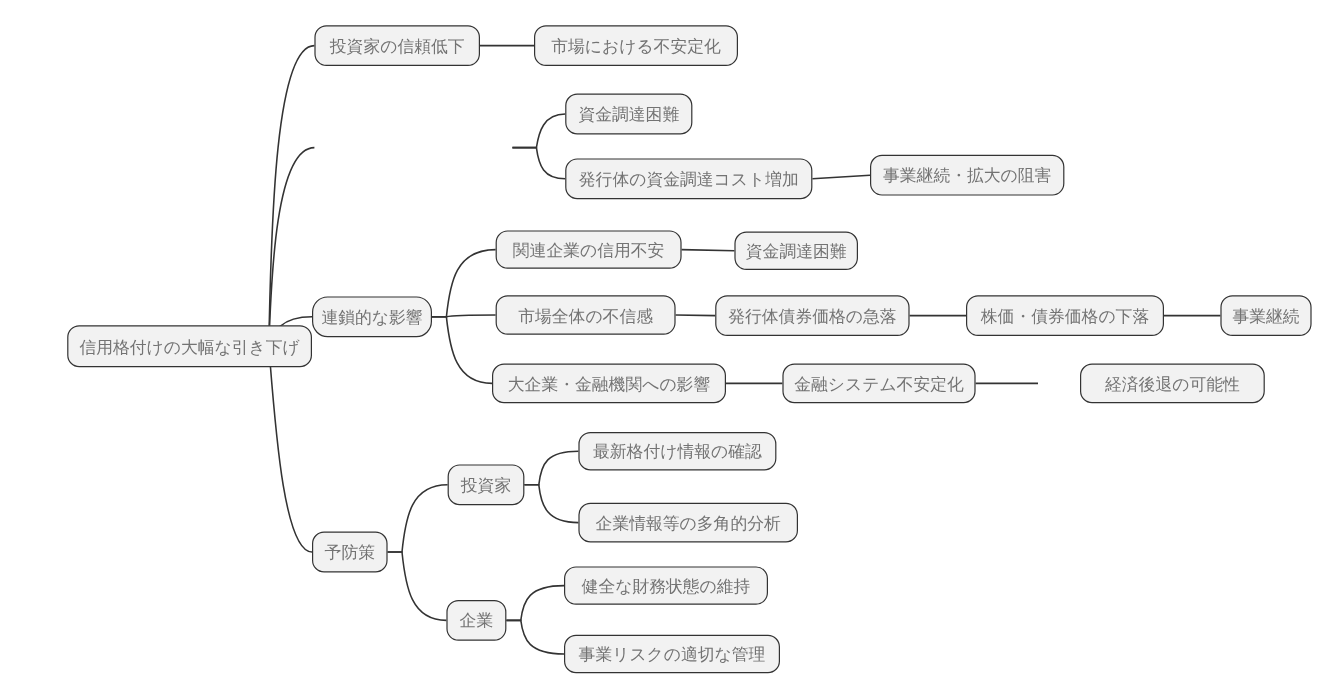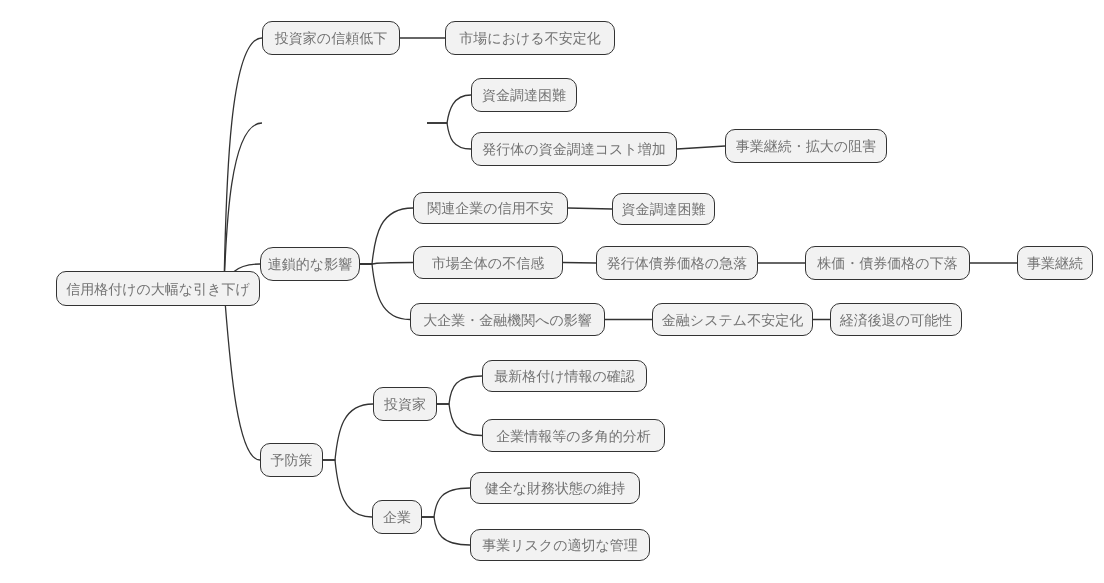--- a/index.html
+++ b/index.html
@@ -82,21 +82,21 @@
   <div class="node" style="left:725px; top:129px; width:162px; height:34px;">事業継続・拡大の阻害</div>
   <div class="node" style="left:260px; top:247px; width:100px; height:34px;border-radius:13px;">連鎖的な影響</div>
   <div class="node" style="left:413px; top:192px; width:155px; height:32px;">関連企業の信用不安</div>
   <div class="node" style="left:612px; top:193px; width:103px; height:32px;">資金調達困難</div>
   <div class="node" style="left:413px; top:246px; width:150px; height:33px;">市場全体の不信感</div>
   <div class="node" style="left:596px; top:246px; width:162px; height:34px;">発行体債券価格の急落</div>
   <div class="node" style="left:805px; top:246px; width:165px; height:34px;">株価・債券価格の下落</div>
   <div class="node" style="left:1017px;top:246px; width:76px;  height:34px;">事業継続</div>
   <div class="node" style="left:410px; top:303px; width:195px; height:33px;">大企業・金融機関への影響</div>
   <div class="node" style="left:652px; top:303px; width:161px; height:33px;">金融システム不安定化</div>
-  <div class="node" style="left:830px; top:303px; width:132px; height:33px;">経済後退の可能性</div>
+  <div class="node" style="left:900px; top:303px; width:154px; height:33px;">経済後退の可能性</div>
   <div class="node" style="left:260px; top:443px; width:63px;  height:34px;">予防策</div>
   <div class="node" style="left:373px; top:387px; width:64px;  height:34px;">投資家</div>
   <div class="node" style="left:482px; top:360px; width:165px; height:32px;">最新格付け情報の確認</div>
   <div class="node" style="left:482px; top:419px; width:183px; height:33px;">企業情報等の多角的分析</div>
   <div class="node" style="left:372px; top:500px; width:50px;  height:34px;">企業</div>
   <div class="node" style="left:470px; top:472px; width:170px; height:32px;">健全な財務状態の維持</div>
   <div class="node" style="left:470px; top:529px; width:180px; height:32px;">事業リスクの適切な管理</div>
 
 </div>
 

